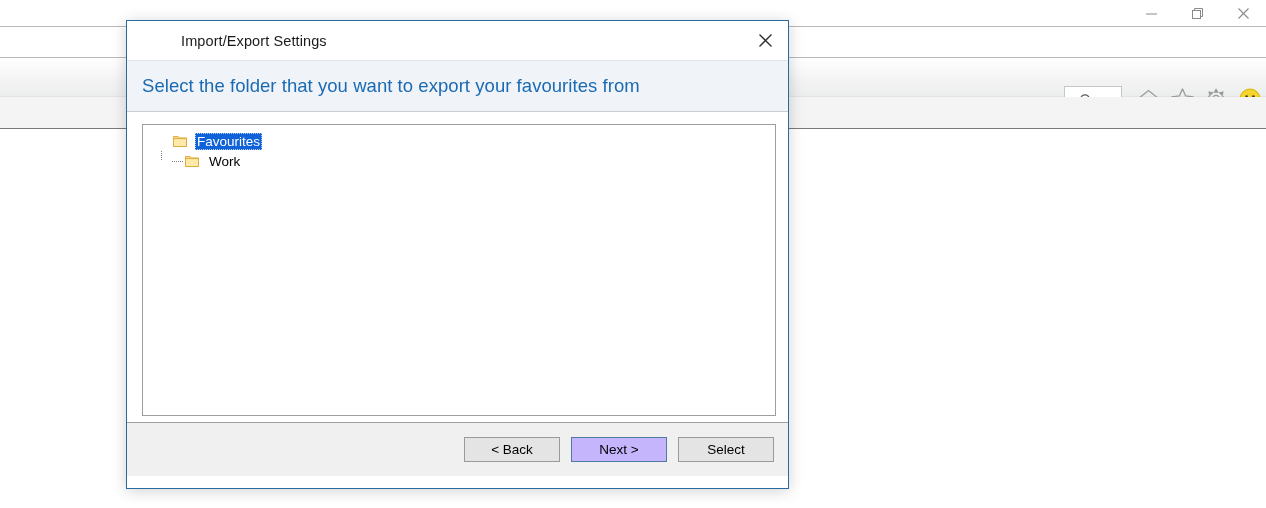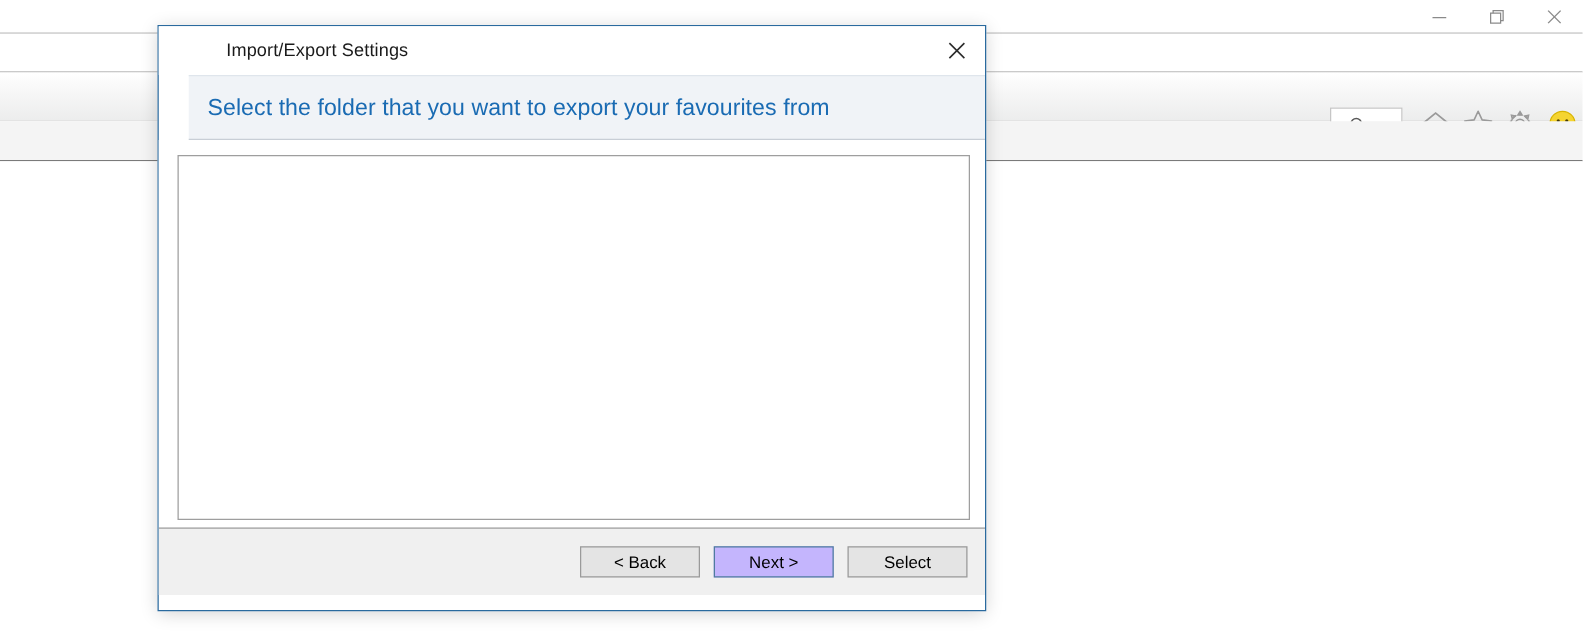--- a/index.html
+++ b/index.html
@@ -158,21 +158,20 @@
   .dlg-close svg { display: block; }
 
   .dlg-header {
     height: 52px;
     background: #f0f3f7;
     border-top: 1px solid #dfe5ec;
     border-bottom: 1px solid #c8ced6;
     display: flex;
     align-items: center;
     box-sizing: border-box;
-    margin-left: 24px;
   }
   .dlg-heading {
     margin-left: 15px;
     font-size: 18.5px;
     color: #1a6bb3;
     letter-spacing: 0.05px;
   }
 
   .dlg-body {
     height: 310px;
@@ -402,22 +401,43 @@
     </div>
   </div>
 
   <div class="dlg-header">
     <div class="dlg-heading">Select the folder that you want to export your favourites from</div>
   </div>
 
   <div class="dlg-body">
     <div class="treeview">
 
-
-
+      <div class="tree-row">
+        <div class="twisty spacer"></div>
+        <div class="folder-ico">
+          <svg width="16" height="16" viewBox="0 0 16 16" aria-hidden="true">
+            <path d="M1.5 3.5 h4.6 l1.1 1.4 h7.3 v8.6 h-13 z" fill="#fcd87f" stroke="#d9a93a" stroke-width="0.9"></path>
+            <path d="M1.5 5.6 h13 v7.9 h-13 z" fill="#ffe9a8" stroke="#d9a93a" stroke-width="0.9"></path>
+          </svg>
+        </div>
+        <span class="tree-label selected">Favourites</span>
+      </div>
+
+
+      <div class="tree-row child">
+        <div class="elbow"></div>
+        <div class="dots-h"></div>
+        <div class="folder-ico">
+          <svg width="16" height="16" viewBox="0 0 16 16" aria-hidden="true">
+            <path d="M1.5 3.5 h4.6 l1.1 1.4 h7.3 v8.6 h-13 z" fill="#fcd87f" stroke="#d9a93a" stroke-width="0.9"></path>
+            <path d="M1.5 5.6 h13 v7.9 h-13 z" fill="#ffe9a8" stroke="#d9a93a" stroke-width="0.9"></path>
+          </svg>
+        </div>
+        <span class="tree-label">Work</span>
+      </div>
 
     </div>
   </div>
 
   <div class="dlg-footer">
     <button class="btn">&lt; Back</button>
     <button class="btn default">Next &gt;</button>
     <button class="btn">Select</button>
   </div>
 

